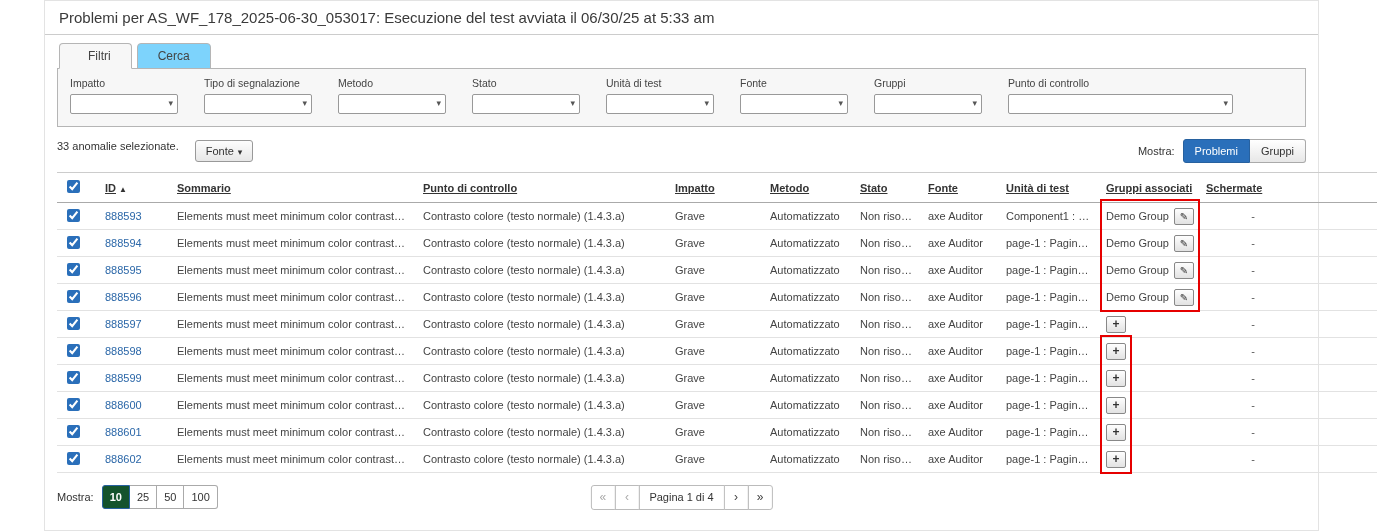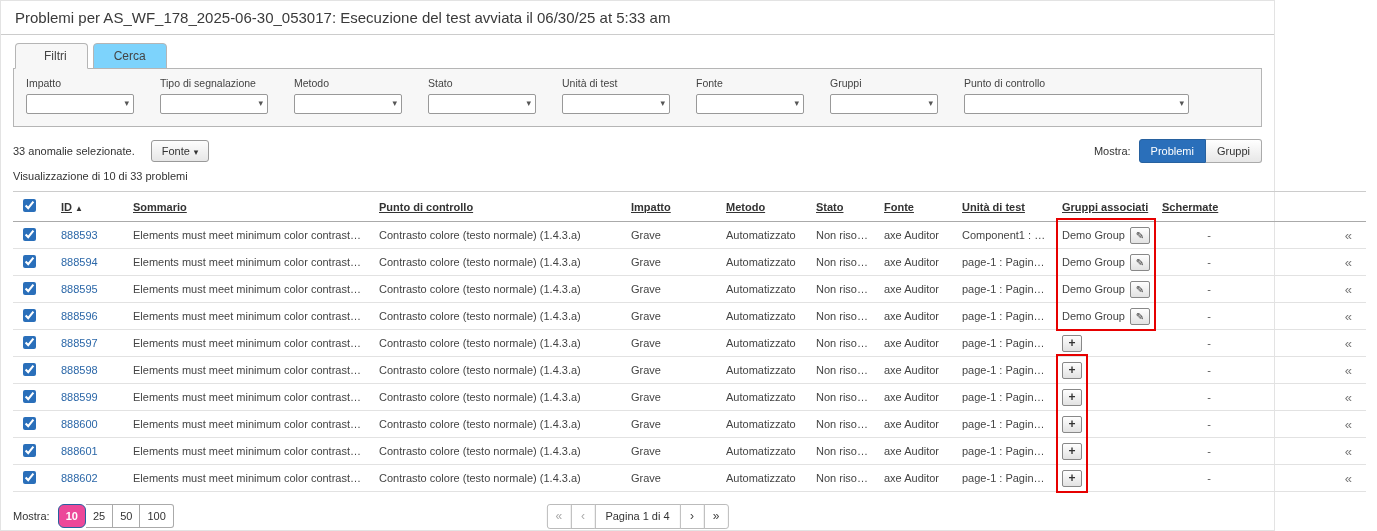--- a/index.html
+++ b/index.html
@@ -1,21 +1,21 @@
 <!DOCTYPE html>
 <html><head>
 <meta charset="utf-8">
 <style>
   * { box-sizing: border-box; margin: 0; padding: 0; }
   html, body { width: 1377px; height: 531px; }
   body {
     font-family: "Liberation Sans", "DejaVu Sans", sans-serif;
     background: #fff; color: #333; overflow: hidden;
   }
-  .page { width: 1275px; height: 531px; border: 1px solid #e3e3e3; background: #fff; }
+  .page { width: 1275px; height: 531px; border: 1px solid #e3e3e3; background: #fff; margin-left: 44px; }
 
   
   .title-bar {
     font-size: 15px; color: #3a3a3a;
     padding: 8px 14px 8px; border-bottom: 1px solid #ccc;
   }
 
   
   .tabs-row { display: flex; gap: 5px; margin: 8px 0 -1px 14px; position: relative; z-index: 2; }
   .tab {
@@ -33,21 +33,21 @@
   .filter-label { font-size: 10.5px; color: #444; white-space: nowrap; }
   .select {
     width: 108px; height: 20px; border: 1px solid #999; background: #fff;
     border-radius: 2px; position: relative; cursor: pointer;
   }
   .select.wide { width: 225px; }
   .sel-caret { position: absolute; right: 4px; top: 3px; font-size: 9px; color: #555; }
 
   
   .toolbar { margin: 12px 12px 0; display: flex; align-items: center; justify-content: space-between; }
-  .toolbar-left { display: flex; align-items: center; gap: 16px; font-size: 11px; color: #333; }
+  .toolbar-left { display: flex; align-items: flex-start; gap: 16px; font-size: 11px; color: #333; }
   .azioni-btn {
     font-family: inherit; font-size: 11px; padding: 4px 10px; border: 1px solid #999;
     border-radius: 3px; background: linear-gradient(#fdfdfd, #e7e7e7); color: #333; cursor: pointer;
   }
   .azioni-btn .caret { font-size: 9px; margin-left: 4px; }
   .toolbar-right { display: flex; align-items: center; gap: 8px; font-size: 11px; }
   .seg { display: flex; }
   .seg-btn {
     font-family: inherit; font-size: 11px; padding: 5px 11px; border: 1px solid #aaa;
     background: linear-gradient(#fff, #e7e7e7); color: #333; cursor: pointer;
@@ -96,21 +96,21 @@
   
   .footer { margin: 12px 12px 0; display: flex; align-items: center; position: relative; font-size: 11px; }
   .size-group { display: flex; margin-left: 8px; }
   .size-btn {
     font-family: inherit; min-width: 26px; padding: 5px 7px; text-align: center;
     border: 1px solid #aaa; background: #fff; font-size: 11px; color: #333; cursor: pointer;
   }
   .size-btn + .size-btn { border-left: none; }
   .size-btn:first-child { border-radius: 3px 0 0 3px; }
   .size-btn:last-child { border-radius: 0 3px 3px 0; }
-  .size-btn.active { background: #ec4899; border-color: #27619f; color: #fff; font-weight: bold; border-radius: 6px; }
+  .size-btn.active { background: #14532d; border-color: #27619f; color: #fff; font-weight: bold; }
   .pager { position: absolute; left: 50%; transform: translateX(-50%); display: flex; align-items: center; }
   .pager-btn {
     font-family: inherit; min-width: 25px; height: 25px; border: 1px solid #bbb; background: #fff;
     color: #aaa; font-size: 12px; display: flex; align-items: center; justify-content: center;
     cursor: pointer;
   }
   .pager-btn.enabled { color: #444; }
   .pager-btn + .pager-btn, .pager-btn + .pager-label, .pager-label + .pager-btn { margin-left: -1px; }
   .pager-btn:first-child { border-radius: 3px 0 0 3px; }
   .pager-btn:last-child { border-radius: 0 3px 3px 0; }
@@ -189,21 +189,20 @@
     </div>
     <div class="toolbar-right">
       <span>Mostra:</span>
       <div class="seg">
         <button class="seg-btn active">Problemi</button>
         <button class="seg-btn">Gruppi</button>
       </div>
     </div>
   </div>
 
-  <div class="showing">Visualizzazione di 10 di 33 problemi</div>
 
   <div class="table-wrap">
     <table>
       <colgroup>
         <col style="width:40px">
           <col style="width:72px">
           <col style="width:246px">
           <col style="width:252px">
         <col style="width:95px">
           <col style="width:90px">

